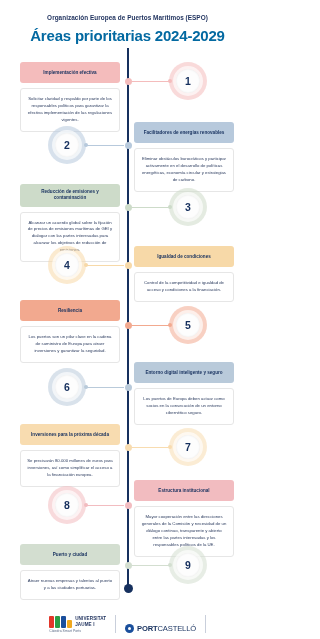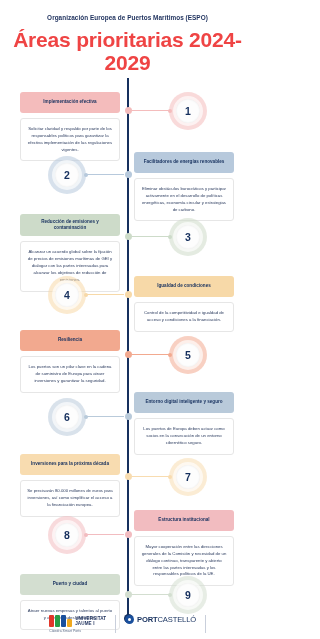--- a/index.html
+++ b/index.html
@@ -23,23 +23,23 @@
   }
   .org-line {
     font-size: 6.4px;
     font-weight: 600;
     color: #1c2f5c;
     letter-spacing: 0.05px;
     margin: 0 0 6px 0;
     line-height: 1.2;
   }
   .main-title {
-    font-size: 21px;
+    font-size: 15px;
     font-weight: bold;
-    color: #ef4444;
+    color: #0369a1;
     margin: 0;
     letter-spacing: -0.2px;
     line-height: 1.1;
   }
 
   
   .timeline {
     position: relative;
     width: 255px;
     height: 548px;
@@ -158,21 +158,21 @@
     color: #2b3b5e;
   }
 
   
   .footer {
     position: absolute;
     left: 0;
     bottom: 6px;
     width: 255px;
     display: flex;
-    align-items: flex-start;
+    align-items: flex-end;
     justify-content: center;
     gap: 9px;
   }
   .logo-uji {
     display: flex;
     flex-direction: column;
     align-items: flex-start;
   }
   .uji-top {
     display: flex;

